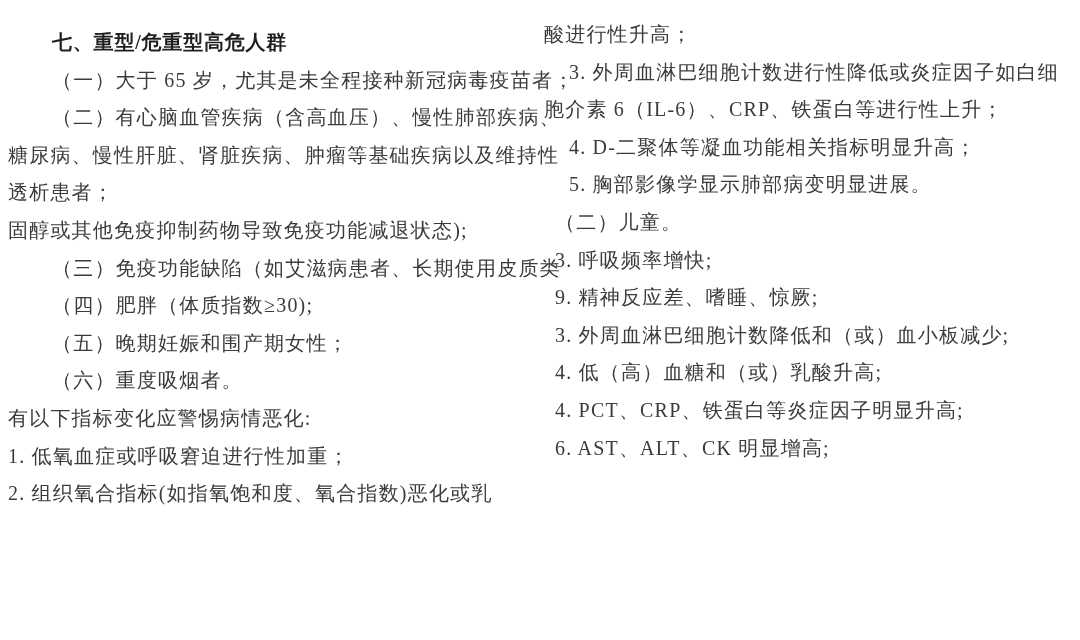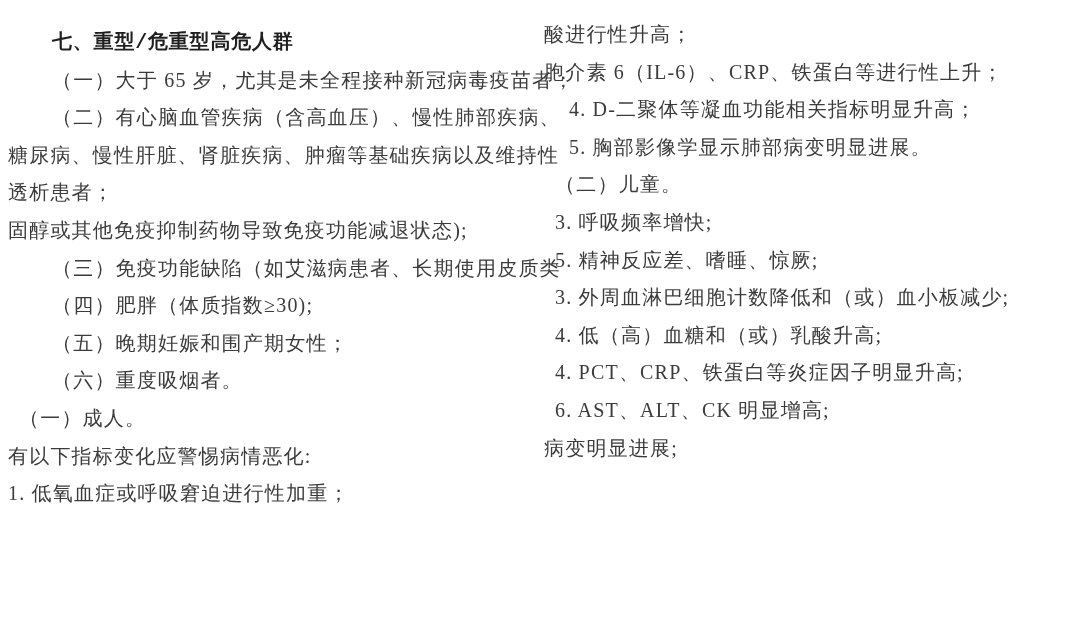--- a/index.html
+++ b/index.html
@@ -33,52 +33,52 @@
     color:var(--text);
     white-space:nowrap;
   }
   
   p.i0{ padding-left:2px; }
   p.ih{ padding-left:13px; }
   p.i1{ padding-left:27px; }
   p.i2{ padding-left:46px; }
   p.h{
     padding-left:46px;
-    font-family:Liberation Mono, monospace;
+    font-family:Liberation Serif, serif;
     font-weight:bold;
     letter-spacing:0.8px;
     color:var(--heading);
   }
 </style>
 </head>
 <body>
 
 <div class="page">
   <div class="col col-left">
       <p class="line h">七、重型/危重型高危人群</p>
       <p class="line i2">（一）大于 65 岁，尤其是未全程接种新冠病毒疫苗者；</p>
       <p class="line i2">（二）有心脑血管疾病（含高血压）、慢性肺部疾病、</p>
       <p class="line i0">糖尿病、慢性肝脏、肾脏疾病、肿瘤等基础疾病以及维持性</p>
       <p class="line i0">透析患者；</p>
       <p class="line i0">固醇或其他免疫抑制药物导致免疫功能减退状态);</p>
       <p class="line i2">（三）免疫功能缺陷（如艾滋病患者、长期使用皮质类</p>
       <p class="line i2">（四）肥胖（体质指数≥30);</p>
       <p class="line i2">（五）晚期妊娠和围产期女性；</p>
       <p class="line i2">（六）重度吸烟者。</p>
-      <p class="line ih">（一）成人。</p>
       <p class="line i0">有以下指标变化应警惕病情恶化:</p>
       <p class="line i0">1. 低氧血症或呼吸窘迫进行性加重；</p>
+      <p class="line i0">2. 组织氧合指标(如指氧饱和度、氧合指数)恶化或乳</p>
     </div>
   <div class="col col-right">
       <p class="line i0">酸进行性升高；</p>
+      <p class="line i1">3. 外周血淋巴细胞计数进行性降低或炎症因子如白细</p>
       <p class="line i0">胞介素 6（IL-6）、CRP、铁蛋白等进行性上升；</p>
       <p class="line i1">4. D-二聚体等凝血功能相关指标明显升高；</p>
       <p class="line i1">5. 胸部影像学显示肺部病变明显进展。</p>
       <p class="line ih">（二）儿童。</p>
       <p class="line ih">3. 呼吸频率增快;</p>
-      <p class="line ih">5. 精神反应差、嗜睡、惊厥;</p>
+      <p class="line ih">9. 精神反应差、嗜睡、惊厥;</p>
       <p class="line ih">3. 外周血淋巴细胞计数降低和（或）血小板减少;</p>
       <p class="line ih">4. 低（高）血糖和（或）乳酸升高;</p>
       <p class="line ih">4. PCT、CRP、铁蛋白等炎症因子明显升高;</p>
       <p class="line ih">6. AST、ALT、CK 明显增高;</p>
-      <p class="line i0">病变明显进展;</p>
     </div>
 </div>
 
 </body></html>

